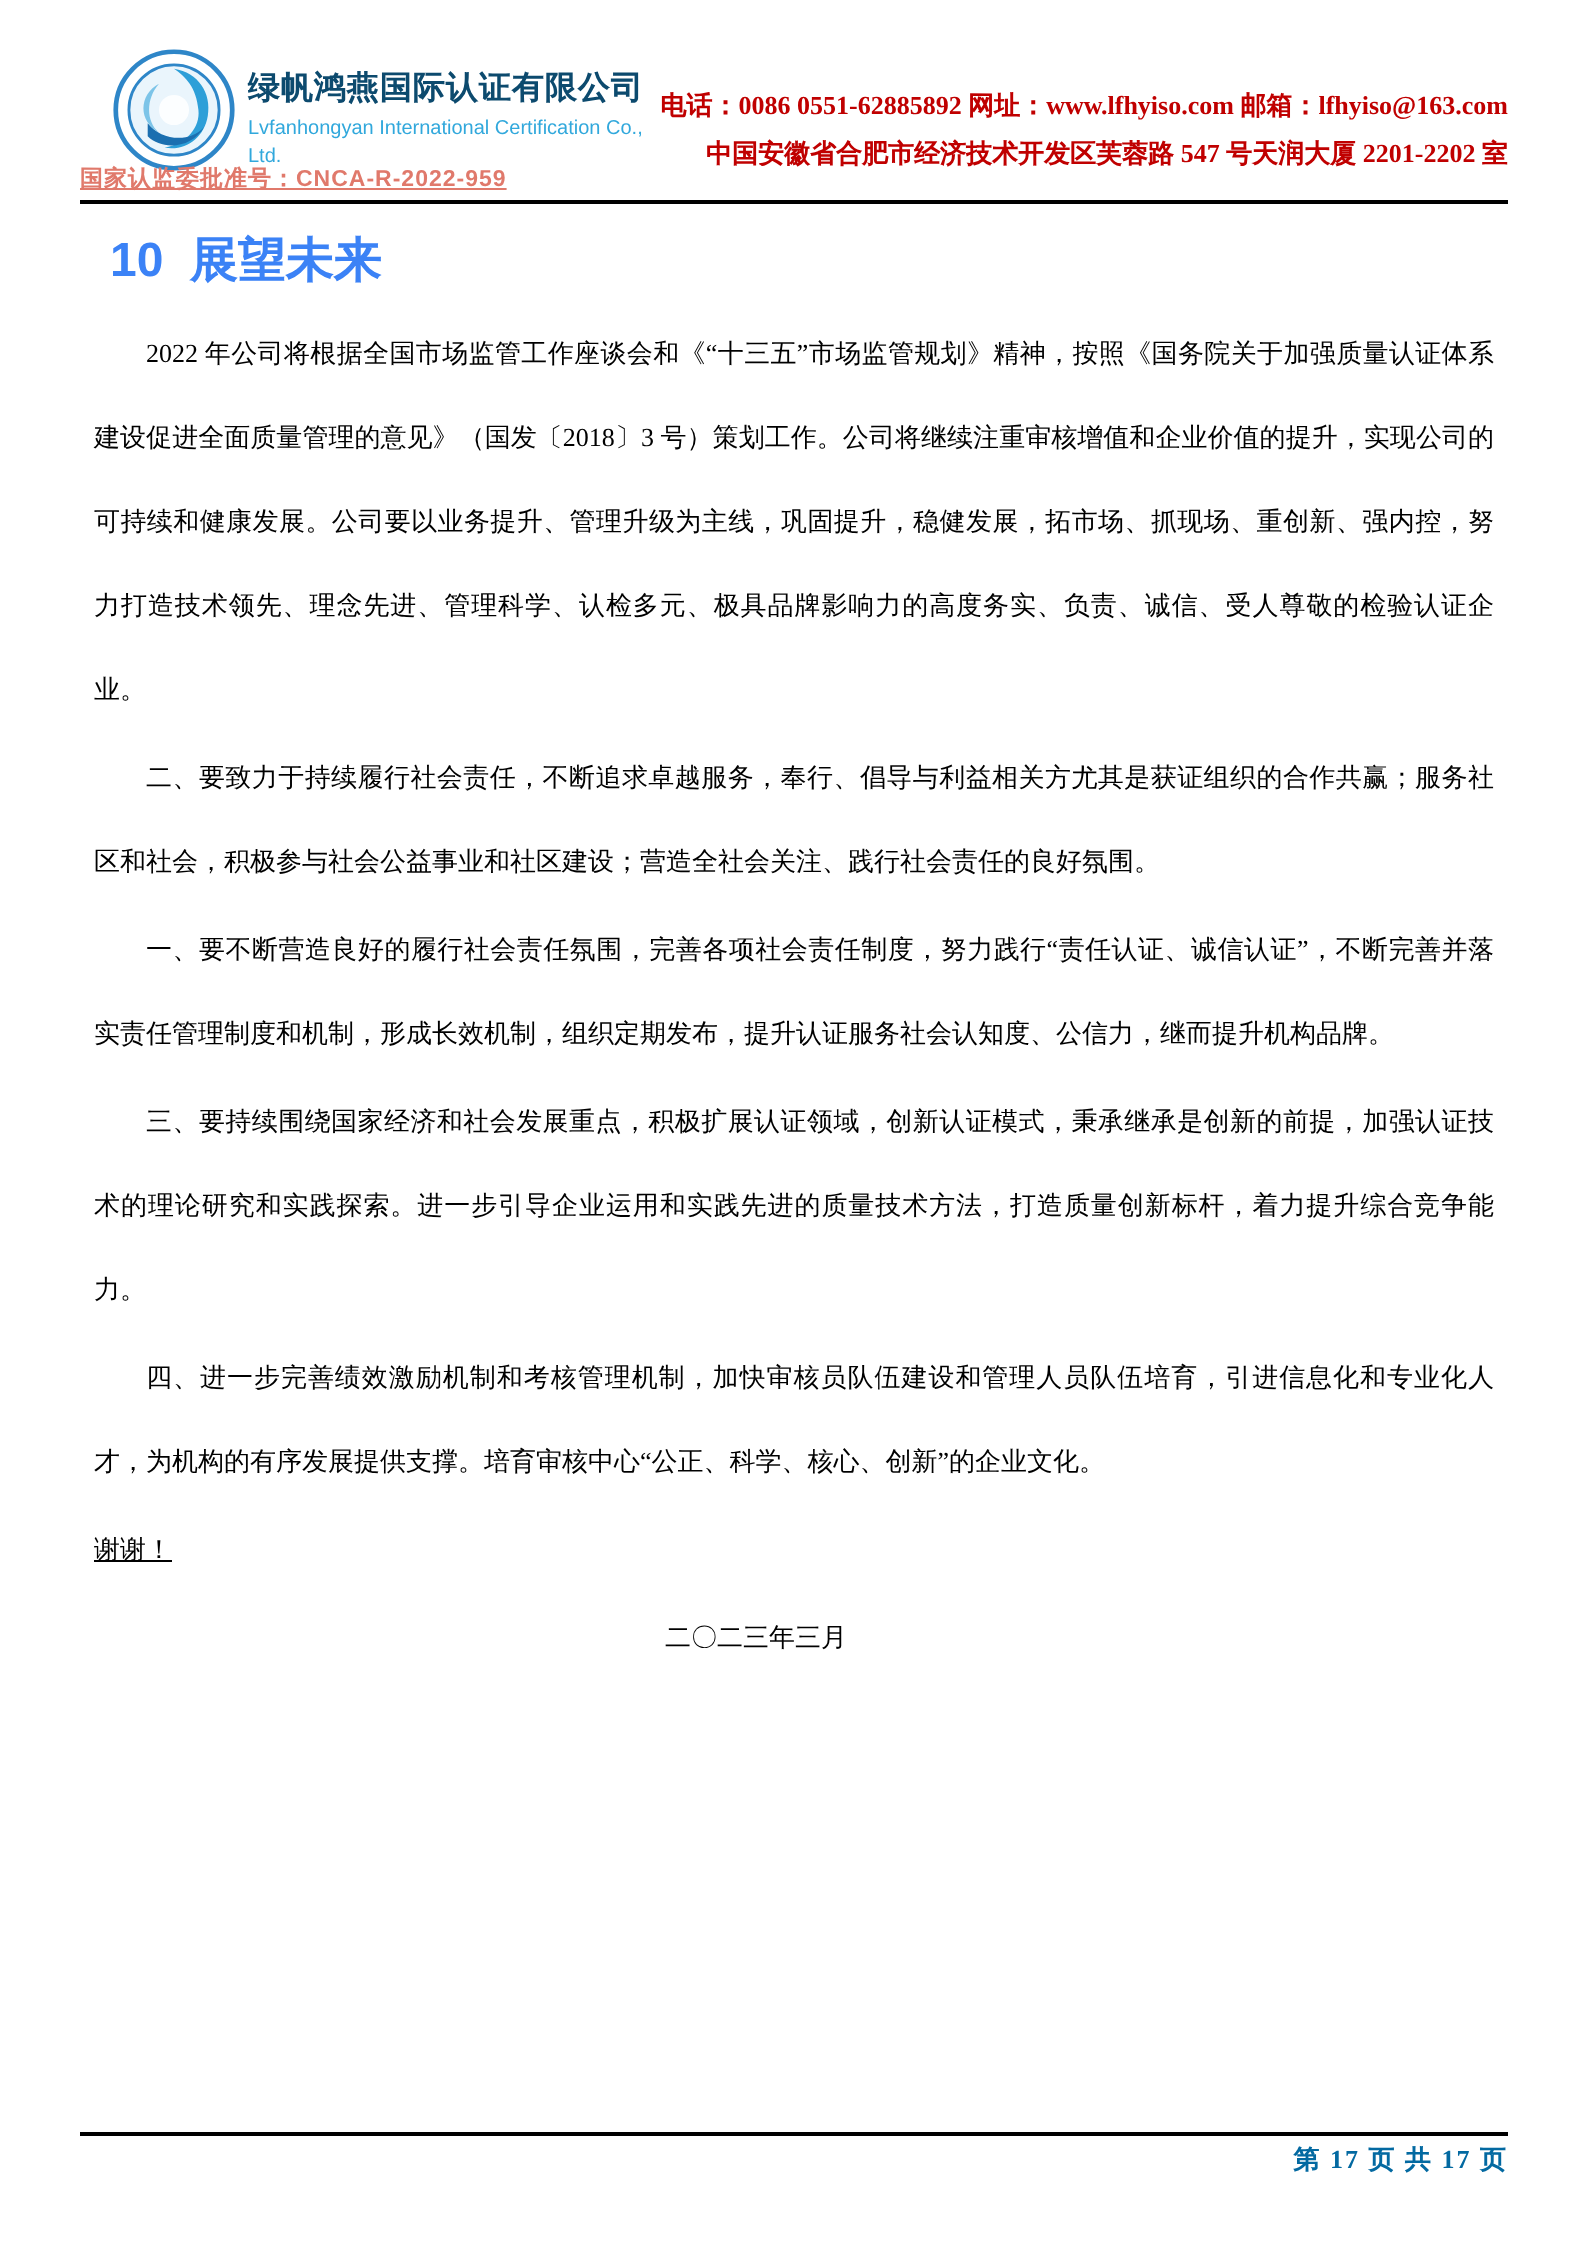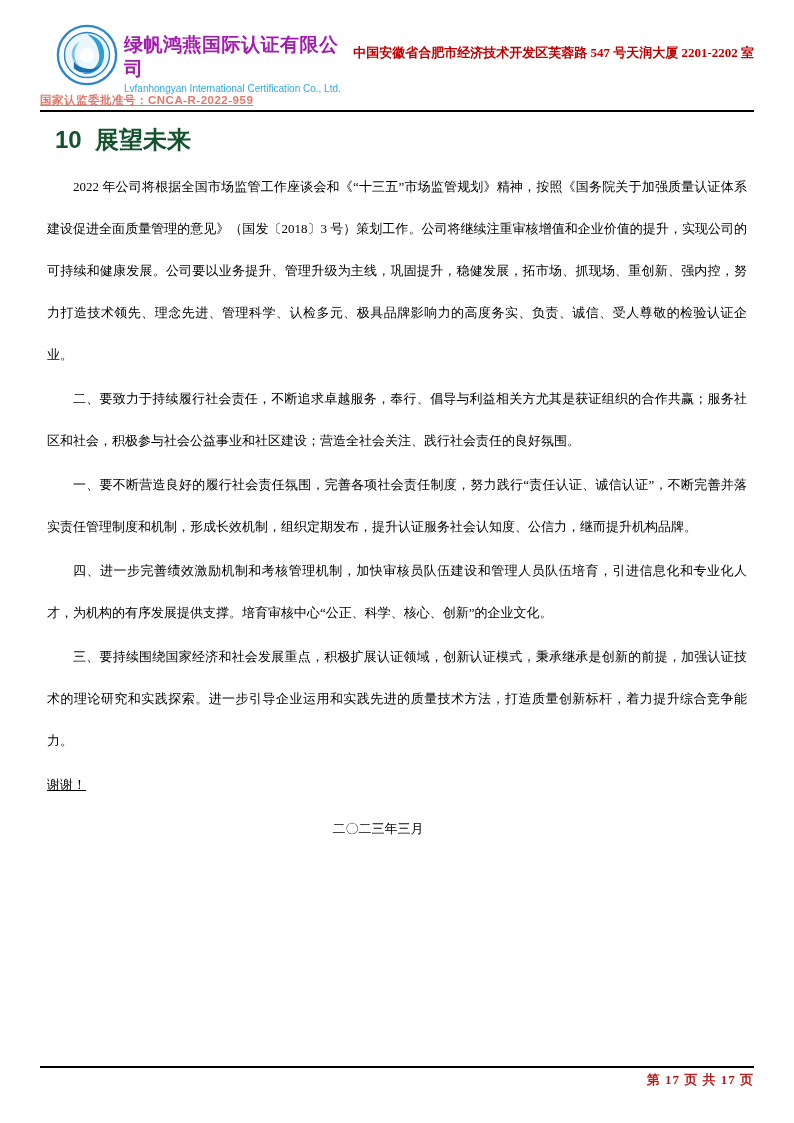--- a/index.html
+++ b/index.html
@@ -24,23 +24,23 @@
     padding-bottom: 3px;
     min-height: 74px;
   }
   .header-left { display: flex; flex-direction: column; }
   .logo-row { display: flex; align-items: flex-start; }
   .logo { width: 62px; height: 62px; flex: 0 0 auto; margin-left: 16px; }
   .names { margin: 9px 0 0 6px; }
   .company-zh {
     font-family: "Liberation Sans", "DejaVu Sans", sans-serif;
     font-weight: bold;
-    font-size: 19px;
+    font-size: 16px;
     letter-spacing: 0.5px;
-    color: #a21caf;
+    color: #0c4a6e;
     line-height: 24px;
   }
   .company-en {
     font-family: "Liberation Sans", "DejaVu Sans", sans-serif;
     font-size: 10px;
     color: #31a8dc;
     line-height: 14px;
     margin-top: 1px;
   }
   .approval {
@@ -61,21 +61,21 @@
     color: #c00000;
     line-height: 24px;
     white-space: nowrap;
   }
   
   .title {
     margin: 12px 0 0 55px;
     font-family: "Liberation Sans", "DejaVu Sans", sans-serif;
     font-weight: bold;
     font-size: 24px;
-    color: #14532d;
+    color: #3b82f6;
     white-space: pre-wrap;
   }
   
   .content { margin: 10px 47px 0 47px; }
   .content p {
     font-size: 13px;
     line-height: 42px;
     text-align: justify;
     text-indent: 2em;
     margin-bottom: 2px;
@@ -100,21 +100,21 @@
     right: 40px;
     top: 1066px;
   }
   .footer-line { border-top: 2px solid #000; }
   .page-number {
     text-align: right;
     font-size: 13px;
     font-weight: bold;
     letter-spacing: 1px;
     margin-top: 3px;
-    color: #b91c1c;
+    color: #0369a1;
   }
 </style>
 </head>
 <body>
 
 <div class="page">
 
   <header class="letterhead">
     <div class="header-left">
       <div class="logo-row">
@@ -129,32 +129,33 @@
           </svg>
         </div>
         <div class="names">
           <div class="company-zh">绿帆鸿燕国际认证有限公司</div>
           <div class="company-en">Lvfanhongyan International Certification Co., Ltd.</div>
         </div>
       </div>
       <div class="approval">国家认监委批准号：CNCA-R-2022-959</div>
     </div>
     <div class="header-right">
+      <div>电话：0086 0551-62885892 网址：www.lfhyiso.com 邮箱：lfhyiso@163.com</div>
       <div>中国安徽省合肥市经济技术开发区芙蓉路 547 号天润大厦 2201-2202 室</div>
     </div>
   </header>
 
   <h1 class="title">10  展望未来</h1>
 
   <main class="content">
     <p>2022 年公司将根据全国市场监管工作座谈会和《“十三五”市场监管规划》精神，按照《国务院关于加强质量认证体系建设促进全面质量管理的意见》（国发〔2018〕3 号）策划工作。公司将继续注重审核增值和企业价值的提升，实现公司的可持续和健康发展。公司要以业务提升、管理升级为主线，巩固提升，稳健发展，拓市场、抓现场、重创新、强内控，努力打造技术领先、理念先进、管理科学、认检多元、极具品牌影响力的高度务实、负责、诚信、受人尊敬的检验认证企业。</p>
     <p>二、要致力于持续履行社会责任，不断追求卓越服务，奉行、倡导与利益相关方尤其是获证组织的合作共赢；服务社区和社会，积极参与社会公益事业和社区建设；营造全社会关注、践行社会责任的良好氛围。</p>
     <p>一、要不断营造良好的履行社会责任氛围，完善各项社会责任制度，努力践行“责任认证、诚信认证”，不断完善并落实责任管理制度和机制，形成长效机制，组织定期发布，提升认证服务社会认知度、公信力，继而提升机构品牌。</p>
+    <p>三、要持续围绕国家经济和社会发展重点，积极扩展认证领域，创新认证模式，秉承继承是创新的前提，加强认证技术的理论研究和实践探索。进一步引导企业运用和实践先进的质量技术方法，打造质量创新标杆，着力提升综合竞争能力。</p>
     <p>四、进一步完善绩效激励机制和考核管理机制，加快审核员队伍建设和管理人员队伍培育，引进信息化和专业化人才，为机构的有序发展提供支撑。培育审核中心“公正、科学、核心、创新”的企业文化。</p>
-    <p>三、要持续围绕国家经济和社会发展重点，积极扩展认证领域，创新认证模式，秉承继承是创新的前提，加强认证技术的理论研究和实践探索。进一步引导企业运用和实践先进的质量技术方法，打造质量创新标杆，着力提升综合竞争能力。</p>
     <p class="thanks">谢谢！</p>
     <p class="closing-date">二〇二三年三月</p>
   </main>
 
   <footer class="footer">
     <div class="footer-line"></div>
     <div class="page-number">第 17 页 共 17 页</div>
   </footer>
 
 </div>

